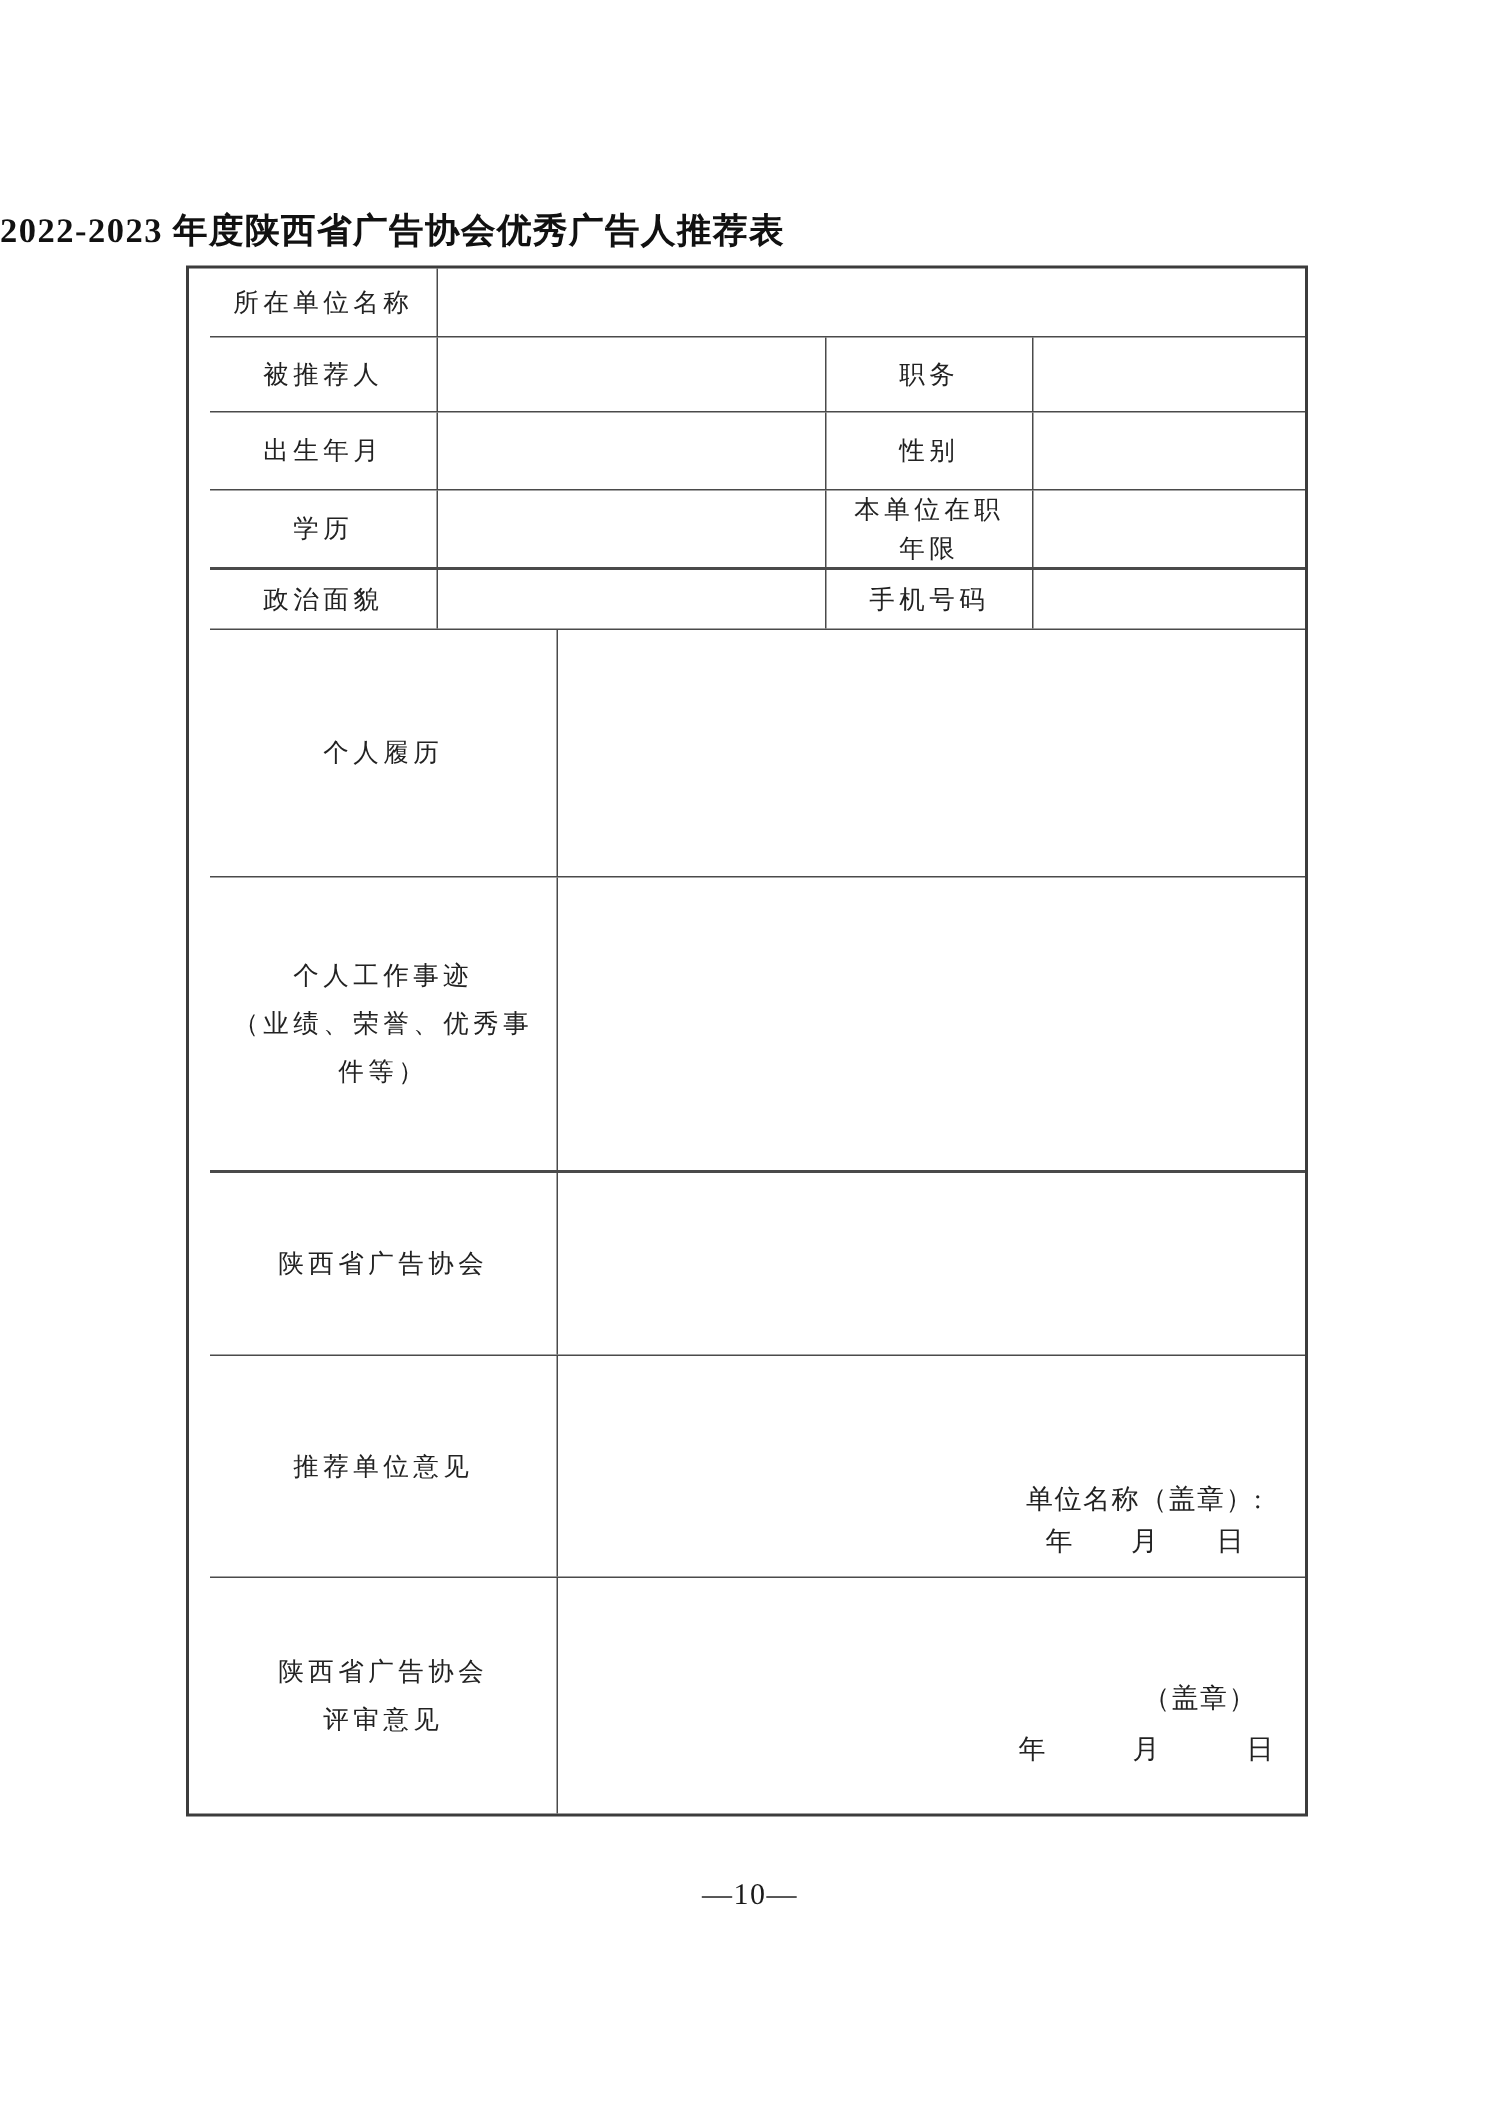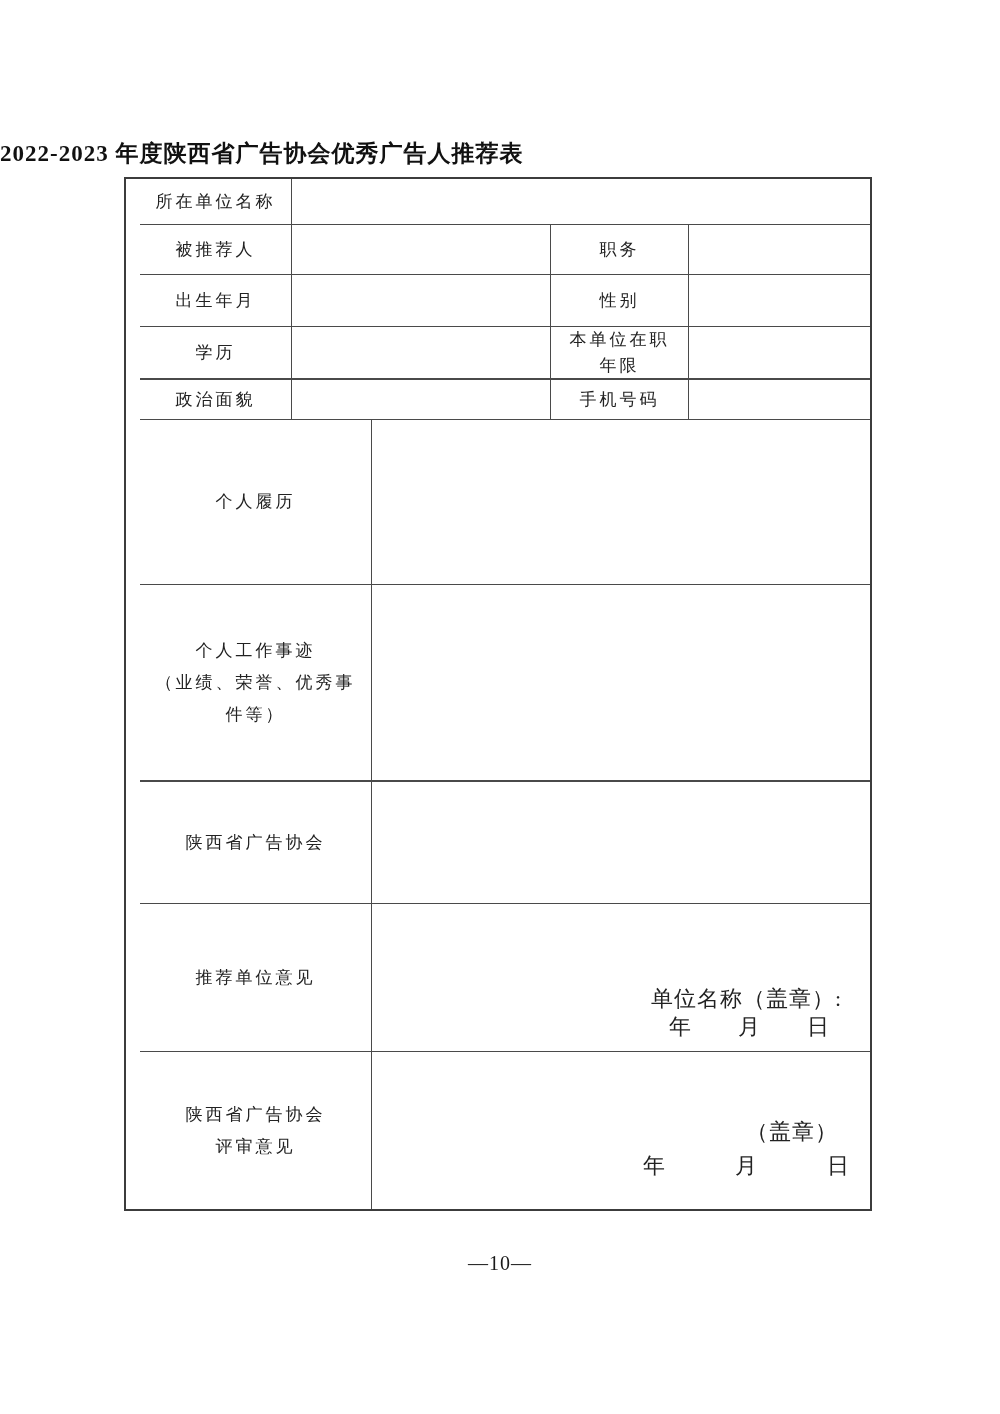--- a/index.html
+++ b/index.html
@@ -53,21 +53,21 @@
   .sh4 { flex:1; }
 
   .label { font-size:17px; letter-spacing:3px; line-height:26px; color:#222; }
   .label .ln { display:block; }
   .section-label { line-height:32px; }
 
   .value-cell { position:relative; }
 
   .stamp-block {
     position:absolute; right:0; bottom:10px; width:100%;
-    text-align:right; font-size:22px; letter-spacing:1px; color:#222;
+    text-align:right; font-size:18px; letter-spacing:1px; color:#222;
   }
   .stamp-block .stamp-line { display:block; }
   .stamp-unit .stamp-line { padding-right:28px; line-height:28px; }
   .stamp-unit .date-line  { padding-right:40px; line-height:28px; }
   .stamp-assoc { bottom:26px; }
   .stamp-assoc .stamp-line { padding-right:32px; line-height:34px; }
   .stamp-assoc .date-line  { padding-right:20px; line-height:34px; }
 
   .page-footer {
     position:absolute; top:1252px; left:0; width:100%;

